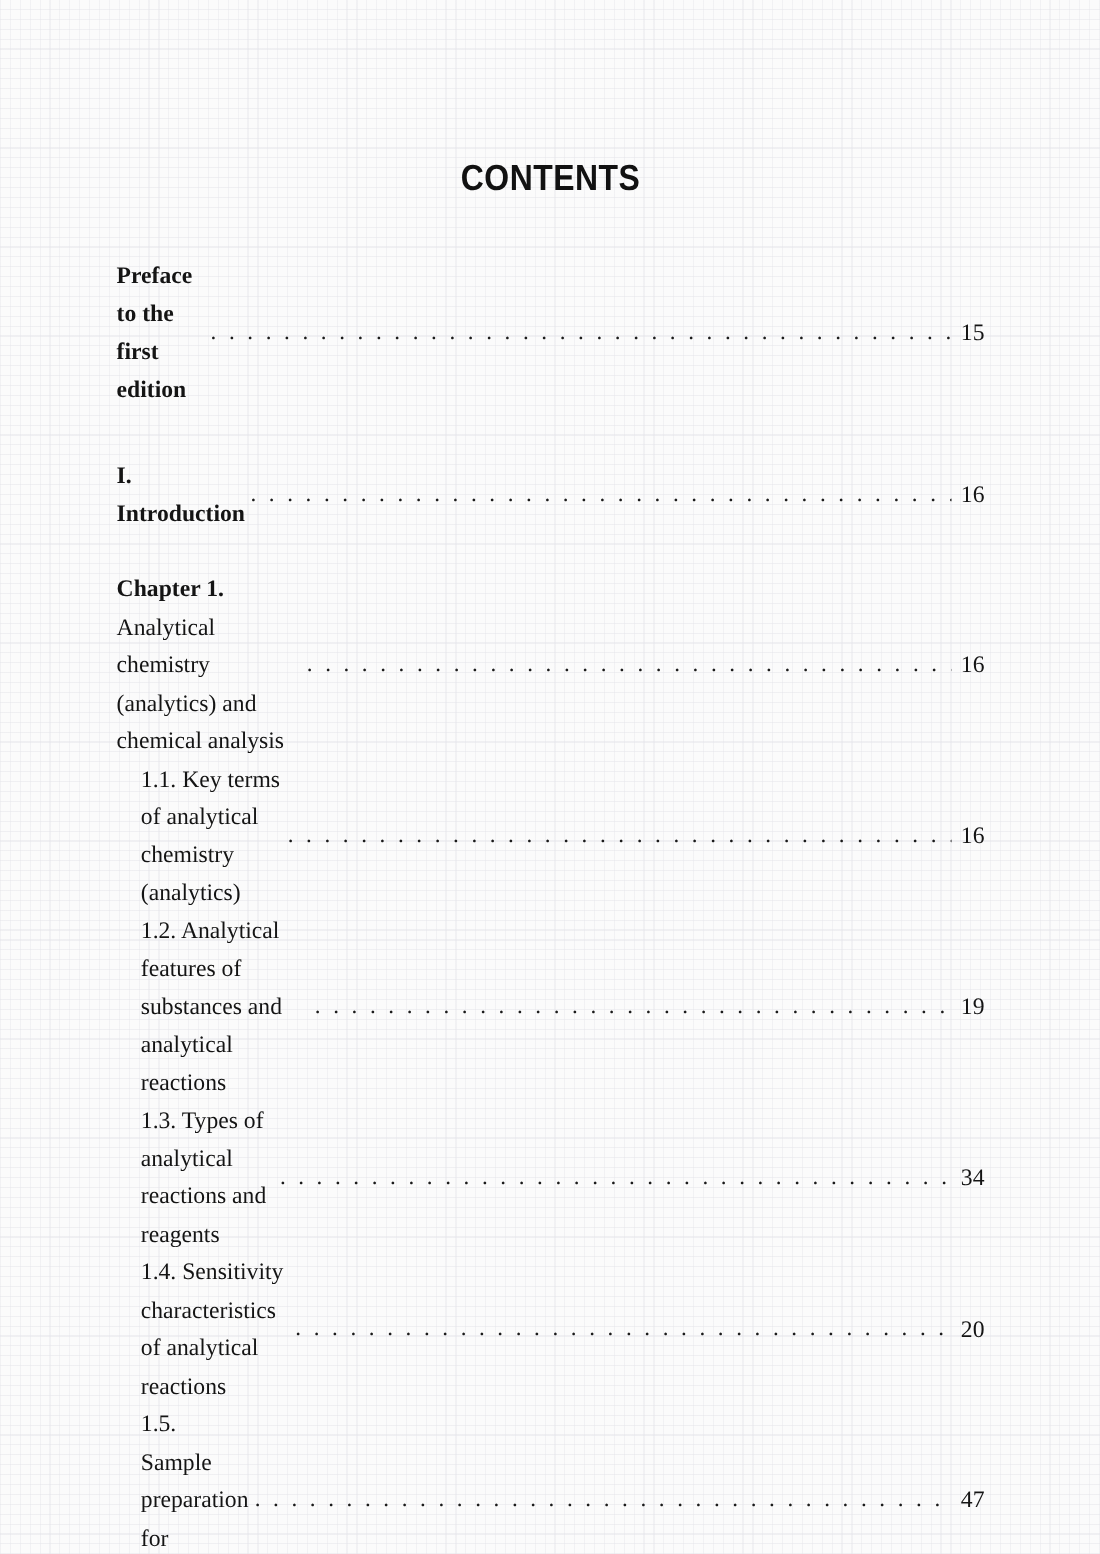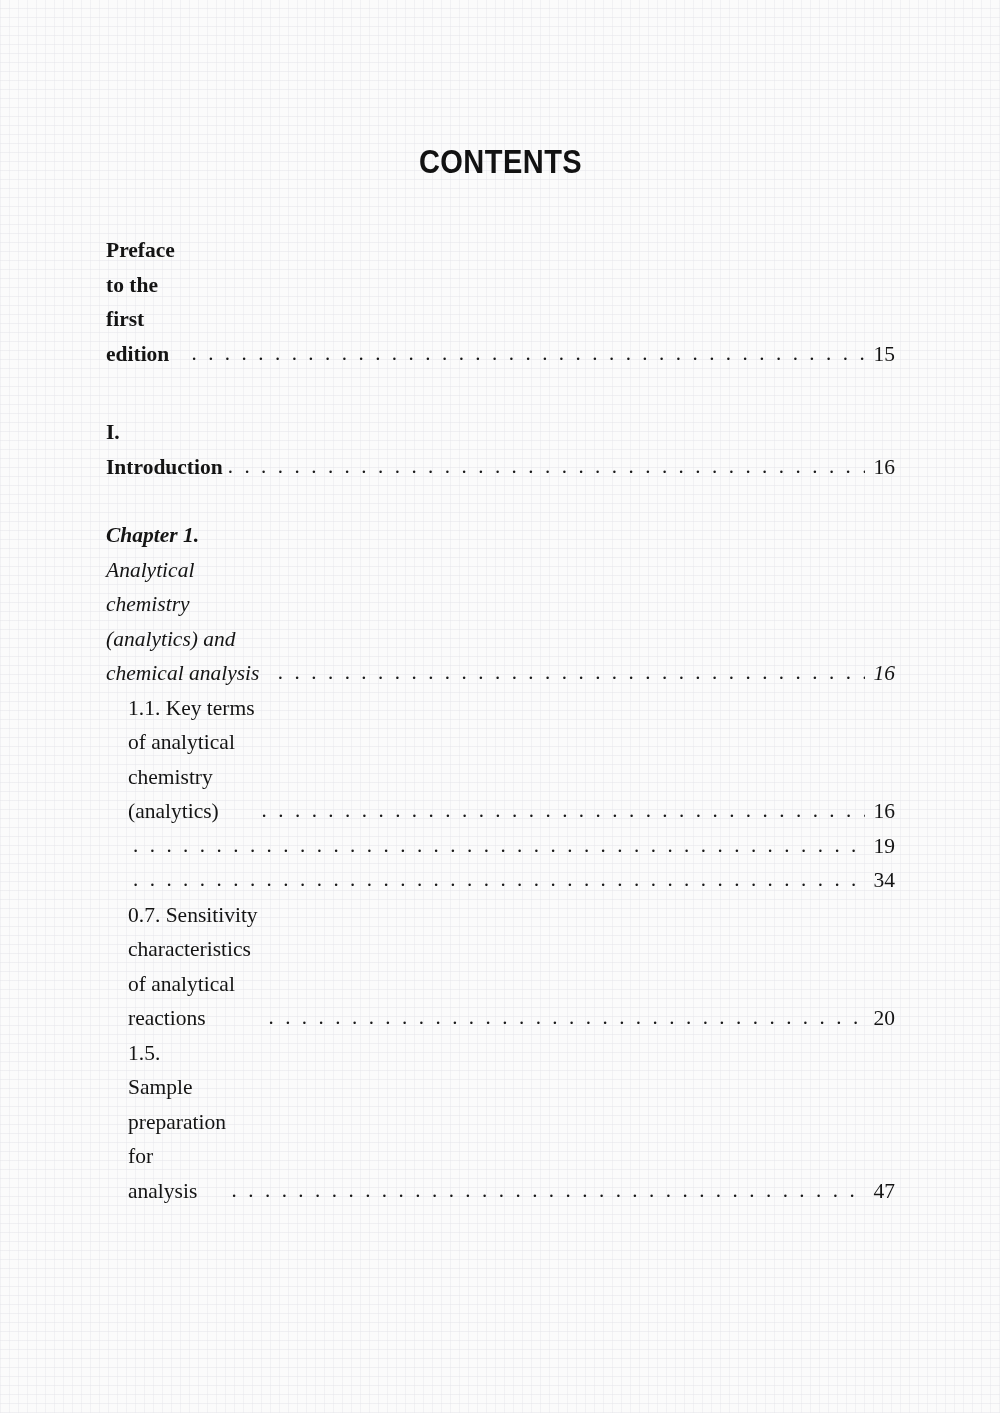--- a/index.html
+++ b/index.html
@@ -54,21 +54,21 @@
   .entry {
     display: block;
     font-size: 21.5px;
     line-height: 34.5px;
     color: #141414;
     position: relative;
   }
 
   .entry .row {
     display: flex;
-    align-items: flex-end;
+    align-items: center;
     width: 100%;
   }
 
   .entry .label {
     white-space: pre-wrap;
   }
 
   .entry .leader {
     flex: 1 1 auto;
     min-width: 10px;
@@ -95,21 +95,21 @@
   .lvl2 { margin-left: 22px; }
 
   .bold .label { font-weight: bold; }
 
   .chapter .label .head,
   .chapter .wrap-first .head { font-weight: bold; }
 
   
   .gap-preface  { margin-top: 0px; }
   .gap-part     { margin-top: 44px; }
-  .gap-chapter  { margin-top: 34px; font-style: italic; }
+  .gap-chapter  { margin-top: 34px; }
   .gap-none     { margin-top: 0px; }
 </style>
 </head>
 <body>
 
 <div class="paper-texture"></div>
 
 <div class="page">
 
   <h1 class="toc-title">CONTENTS</h1>
@@ -138,33 +138,35 @@
       </div>
       <div class="entry lvl2 gap-none">
         <div class="row">
           <span class="label">1.1. Key terms of analytical chemistry (analytics)</span>
           <span class="leader">. . . . . . . . . . . . . . . . . . . . . . . . . . . . . . . . . . . . . . . . . . . . . . . . . . . . . . . . . . . . . . . . . . . . . . . . . . . . . . . . . . . . . . . . . . . . . . . . . . . . . . . . . . . . . . . . . . . . . . . . </span>
           <span class="pageno">16</span>
         </div>
       </div>
       <div class="entry lvl2 gap-none">
         <div class="row">
+          <span class="label">1.2. Analytical features of substances and analytical reactions</span>
           <span class="leader">. . . . . . . . . . . . . . . . . . . . . . . . . . . . . . . . . . . . . . . . . . . . . . . . . . . . . . . . . . . . . . . . . . . . . . . . . . . . . . . . . . . . . . . . . . . . . . . . . . . . . . . . . . . . . . . . . . . . . . . . </span>
           <span class="pageno">19</span>
         </div>
       </div>
       <div class="entry lvl2 gap-none">
         <div class="row">
+          <span class="label">1.3. Types of analytical reactions and reagents</span>
           <span class="leader">. . . . . . . . . . . . . . . . . . . . . . . . . . . . . . . . . . . . . . . . . . . . . . . . . . . . . . . . . . . . . . . . . . . . . . . . . . . . . . . . . . . . . . . . . . . . . . . . . . . . . . . . . . . . . . . . . . . . . . . . </span>
           <span class="pageno">34</span>
         </div>
       </div>
       <div class="entry lvl2 gap-none">
         <div class="row">
-          <span class="label">0.7. Sensitivity characteristics of analytical reactions</span>
+          <span class="label">1.4. Sensitivity characteristics of analytical reactions</span>
           <span class="leader">. . . . . . . . . . . . . . . . . . . . . . . . . . . . . . . . . . . . . . . . . . . . . . . . . . . . . . . . . . . . . . . . . . . . . . . . . . . . . . . . . . . . . . . . . . . . . . . . . . . . . . . . . . . . . . . . . . . . . . . . </span>
           <span class="pageno">20</span>
         </div>
       </div>
       <div class="entry lvl2 gap-none">
         <div class="row">
           <span class="label">1.5. Sample preparation for analysis</span>
           <span class="leader">. . . . . . . . . . . . . . . . . . . . . . . . . . . . . . . . . . . . . . . . . . . . . . . . . . . . . . . . . . . . . . . . . . . . . . . . . . . . . . . . . . . . . . . . . . . . . . . . . . . . . . . . . . . . . . . . . . . . . . . . </span>
           <span class="pageno">47</span>
         </div>

